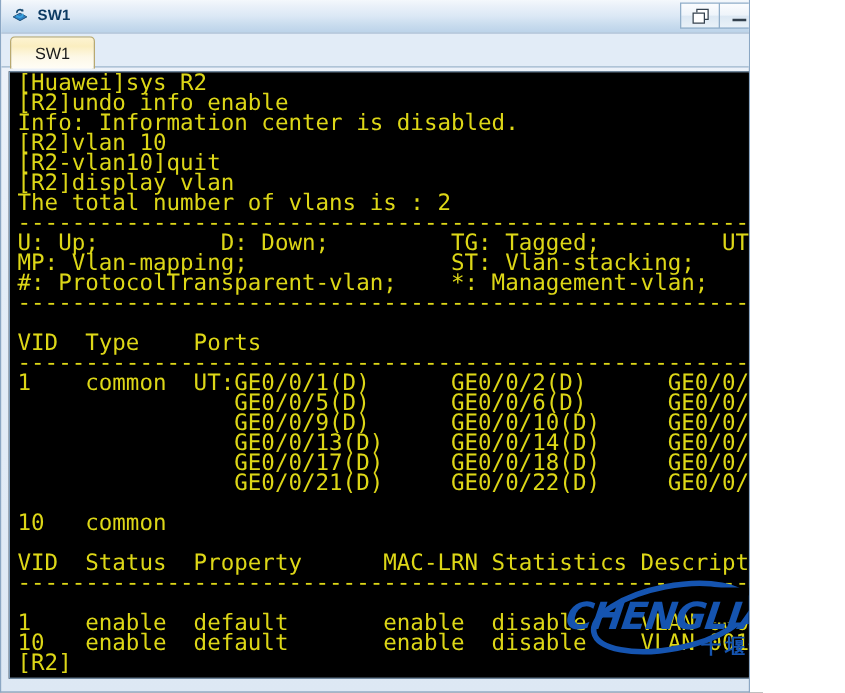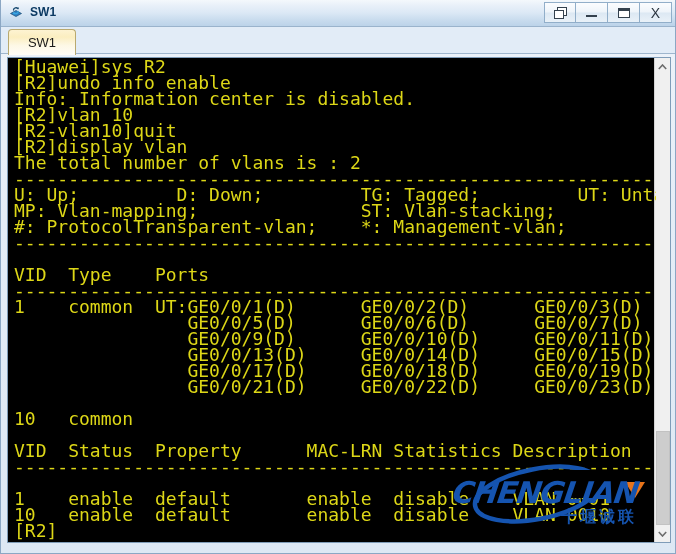--- a/index.html
+++ b/index.html
@@ -11,21 +11,21 @@
     background: #ffffff;
   }
   body {
     font-family: "Liberation Sans", sans-serif;
   }
 
   
   #window {
     position: absolute;
     left: 0; top: 0;
-    width: 676px;
+    width: 600px;
     height: 554px;
     box-sizing: border-box;
     background: linear-gradient(to bottom, #eef3fa 0%, #e4edf7 40%, #dde8f4 100%);
     border: 1px solid #8ba7c4;
     border-top: none;
     overflow: hidden;
   }
 
   
   #titlebar {

